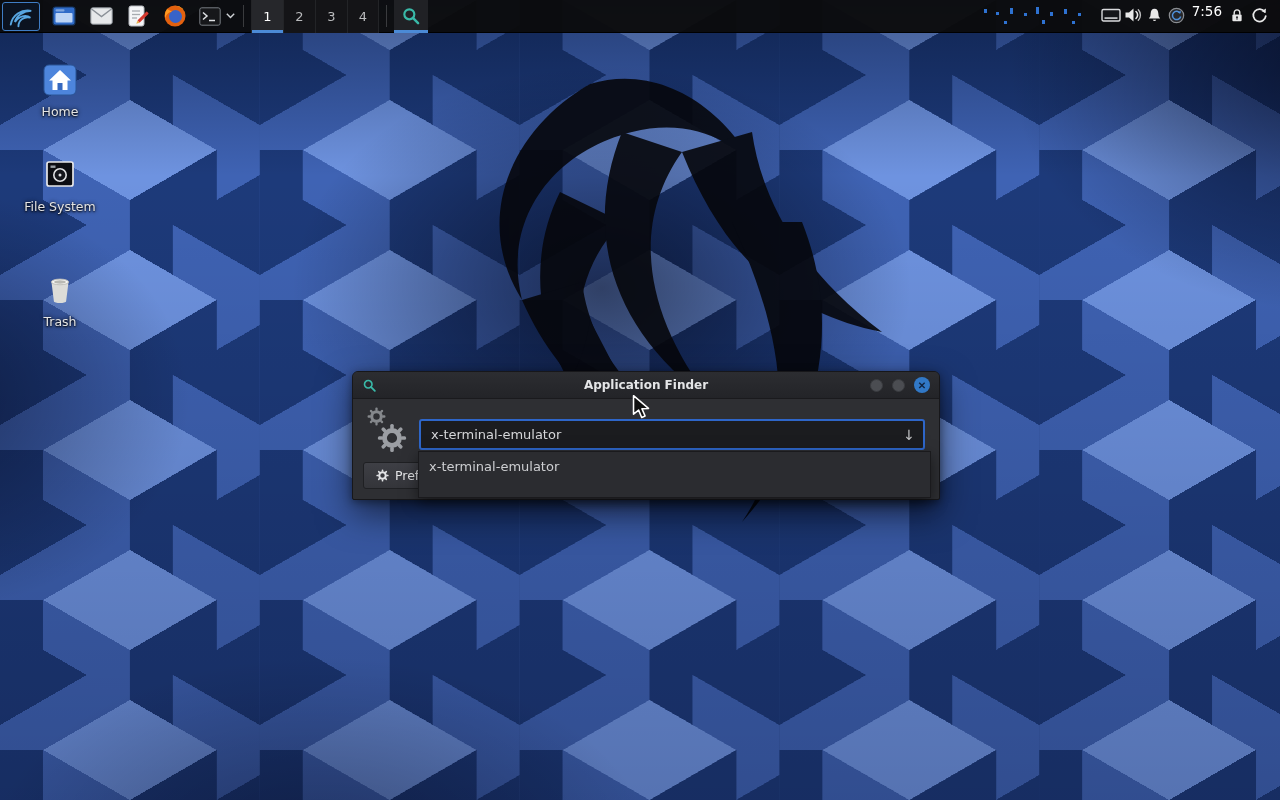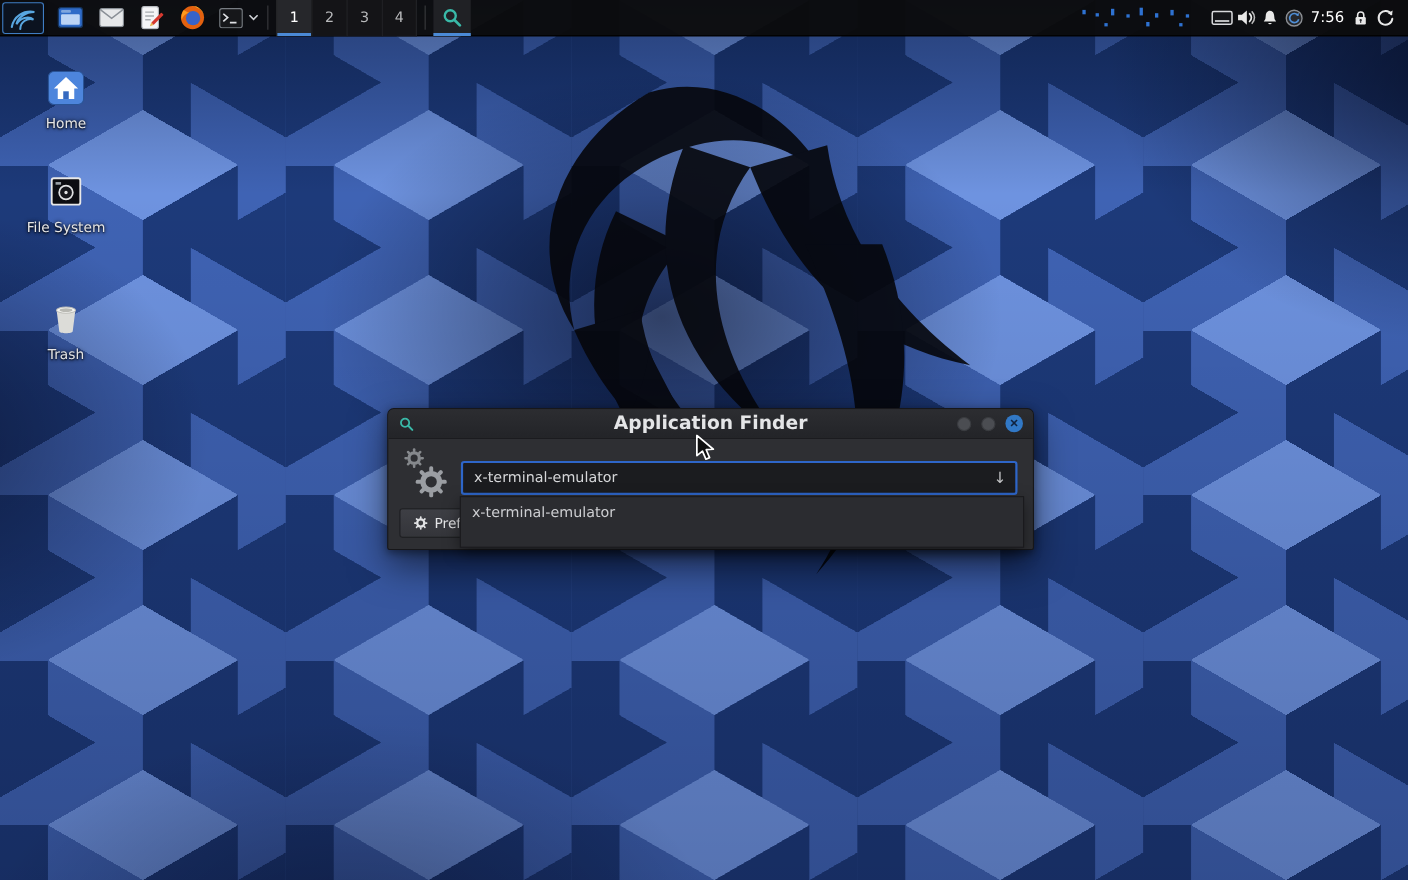--- a/index.html
+++ b/index.html
@@ -55,21 +55,21 @@
     width:32px; height:33px; display:flex; align-items:center; justify-content:center;
     font-size:13px; color:#b9babc; border-left:1px solid #232427; cursor:pointer;
     background:#141417;
   }
   .ws:last-child { border-right:1px solid #232427; }
   .ws.active { color:#fff; background:#232besides429; background:#26272b; box-shadow: inset 0 -3px 0 #4b8ad6; }
   .task {
     width:34px; height:33px; display:flex; align-items:center; justify-content:center;
     background:#202125; border:none; box-shadow: inset 0 -3px 0 #4b8ad6; cursor:pointer; color:#39b9a8;
   }
-  .panel-right { margin-left:auto; display:flex; align-items:center; padding-right:10px; }
+  .panel-right { margin-left:auto; display:flex; align-items:flex-start; padding-right:10px; }
   .sysgraph { position:relative; width:120px; height:26px; }
   .sysgraph i { position:absolute; width:3px; background:#2e72d2; bottom:auto; }
   .tray-btn { background:none; border:none; width:22px; height:24px; display:flex;
     align-items:center; justify-content:center; color:#e6e7e9; cursor:pointer; }
   .clock { font-size:13.5px; color:#ffffff; padding:0 4px; cursor:pointer; }
 
   
   .desk-icon {
     position:absolute; left:12px; width:96px; text-align:center; cursor:pointer; z-index:5;
   }
@@ -87,21 +87,21 @@
     z-index:20;
   }
   .af-titlebar {
     position:relative; height:27px; border-radius:5px 5px 0 0;
     background:linear-gradient(#2c2d31,#232428);
     border-bottom:1px solid #1a1a1d;
     display:flex; align-items:center; cursor:default;
   }
   .af-title {
     position:absolute; left:50%; transform:translateX(-50%);
-    font-size:17px; font-weight:bold; color:#e4e5e7; white-space:nowrap;
+    font-size:12px; font-weight:bold; color:#e4e5e7; white-space:nowrap;
   }
   .tb-icon { margin-left:9px; color:#39b9a8; display:flex; }
   .tb-buttons { margin-left:auto; display:flex; align-items:center; gap:9px; padding-right:9px; }
   .tb-circle { width:13px; height:13px; border-radius:50%; background:#4b4d52; border:1px solid #3a3c40; cursor:pointer; }
   .tb-close {
     width:16px; height:16px; border-radius:50%; background:#3178c6; border:none; cursor:pointer;
     color:#10233f; font-size:10px; font-weight:bold; line-height:15px; text-align:center; padding:0;
   }
   .af-gears { position:absolute; left:8px; top:33px; color:#97999d; }
   .af-input-wrap {

